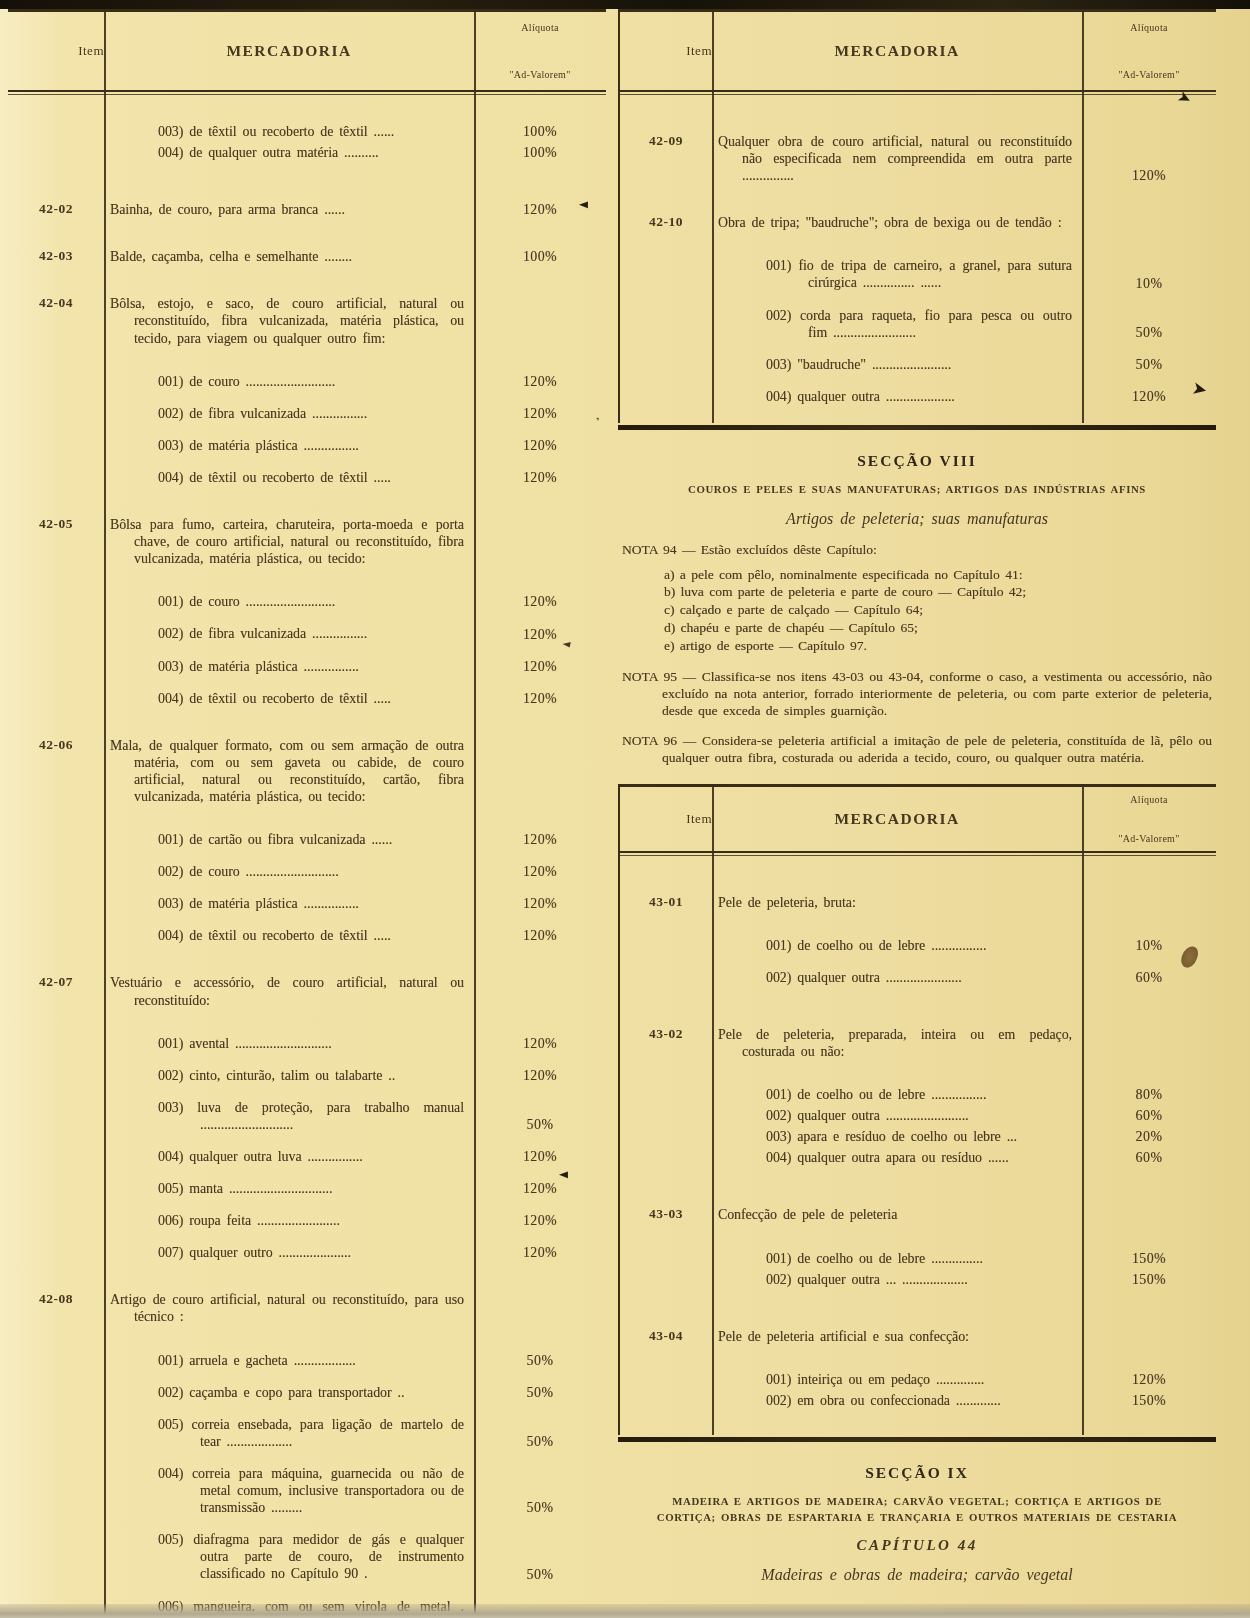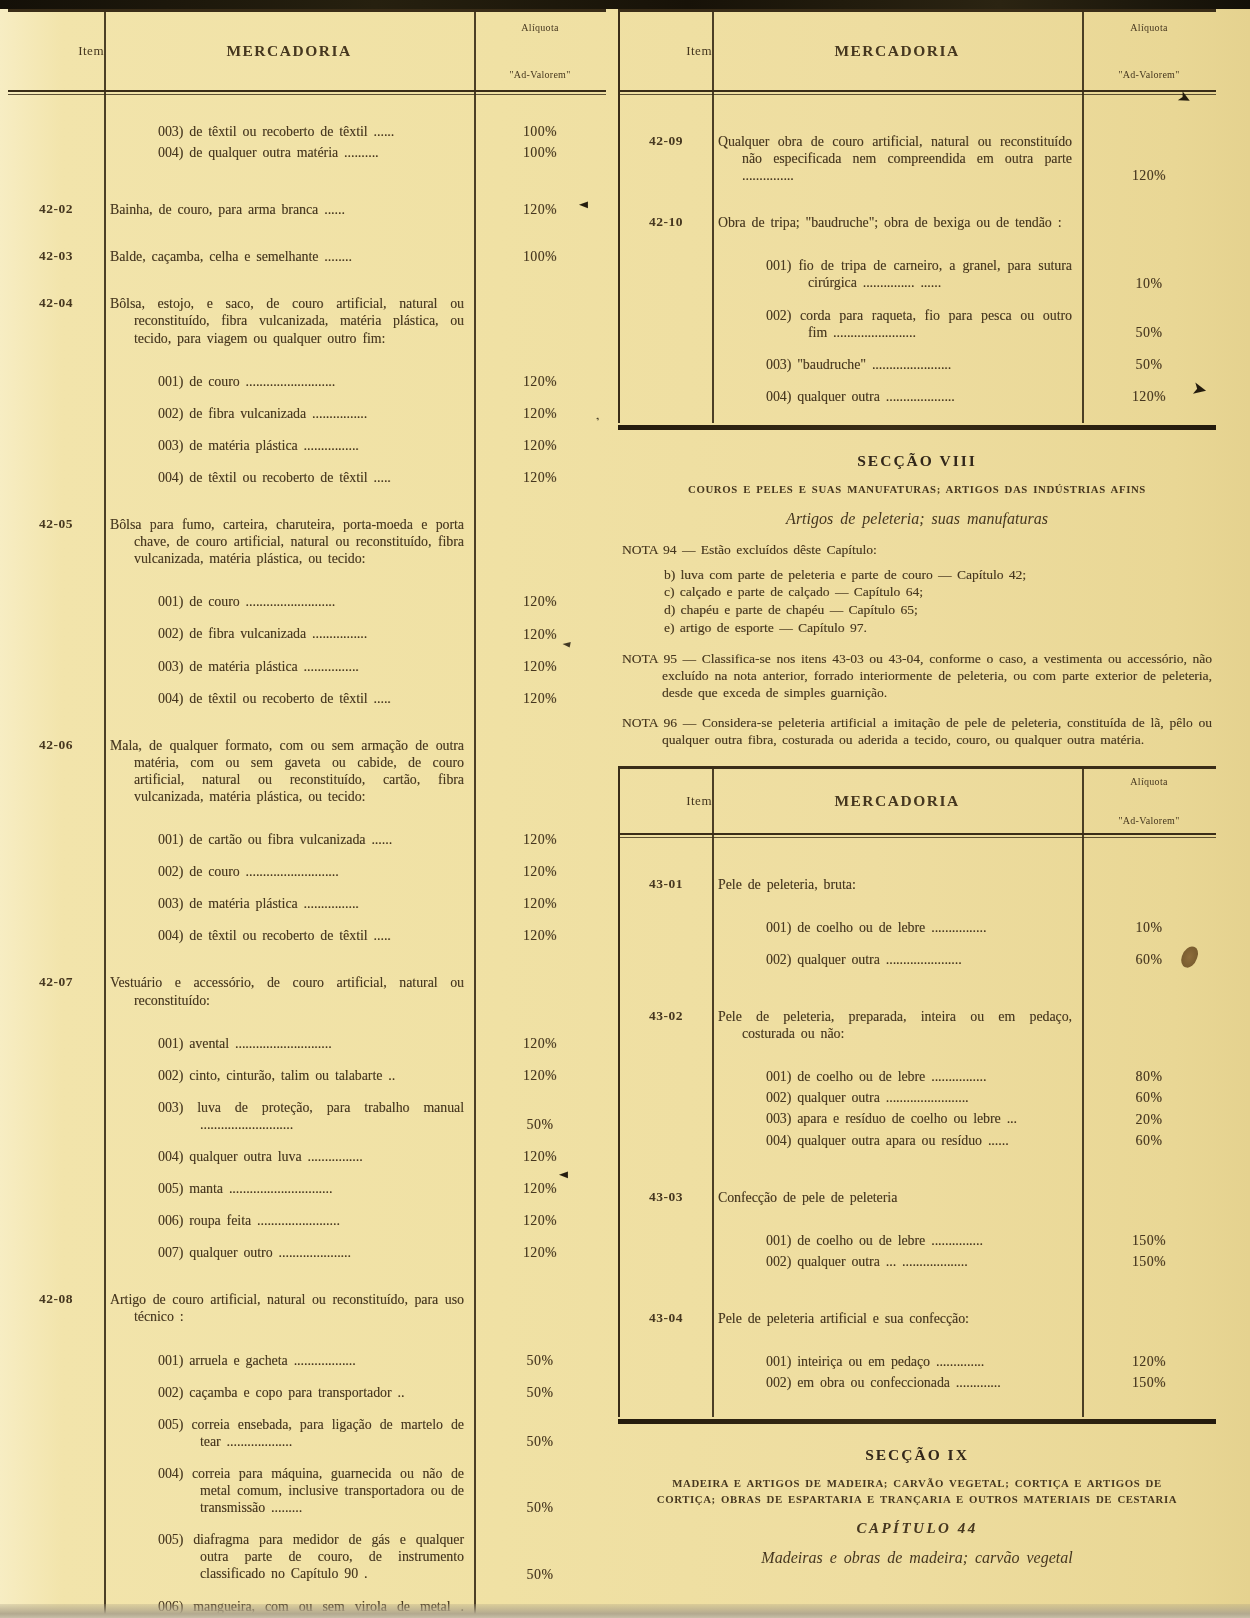--- a/index.html
+++ b/index.html
@@ -323,20 +323,21 @@
         </div>
     </section>
     <div class="heavy-rule"></div>
 
     <section class="sec">
       <h2 class="sec-title">SECÇÃO VIII</h2>
       <p class="sec-sub">COUROS E PELES E SUAS MANUFATURAS; ARTIGOS DAS INDÚSTRIAS AFINS</p>
       <p class="chapter-sub">Artigos de peleteria; suas manufaturas</p>
       <p class="nota">NOTA 94 — Estão excluídos dêste Capítulo:</p>
       <ul class="nlist">
+          <li>a)   a pele com pêlo, nominalmente especificada no Capítulo 41:</li>
           <li>b)   luva com parte de peleteria e parte de couro — Capítulo 42;</li>
           <li>c)   calçado e parte de calçado — Capítulo 64;</li>
           <li>d)   chapéu e parte de chapéu — Capítulo 65;</li>
           <li>e)   artigo de esporte — Capítulo 97.</li>
         </ul>
       <p class="nota">NOTA 95 — Classifica-se nos itens 43-03 ou 43-04, conforme o caso, a vestimenta ou accessório, não excluído na nota anterior, forrado interiormente de peleteria, ou com parte exterior de peleteria, desde que exceda de simples guarnição.</p>
       <p class="nota">NOTA 96 — Considera-se peleteria artificial a imitação de pele de peleteria, constituída de lã, pêlo ou qualquer outra fibra, costurada ou aderida a tecido, couro, ou qualquer outra matéria.</p>
     </section>
 
     <section class="tbl tbl-right" style="margin-top:12px;">

